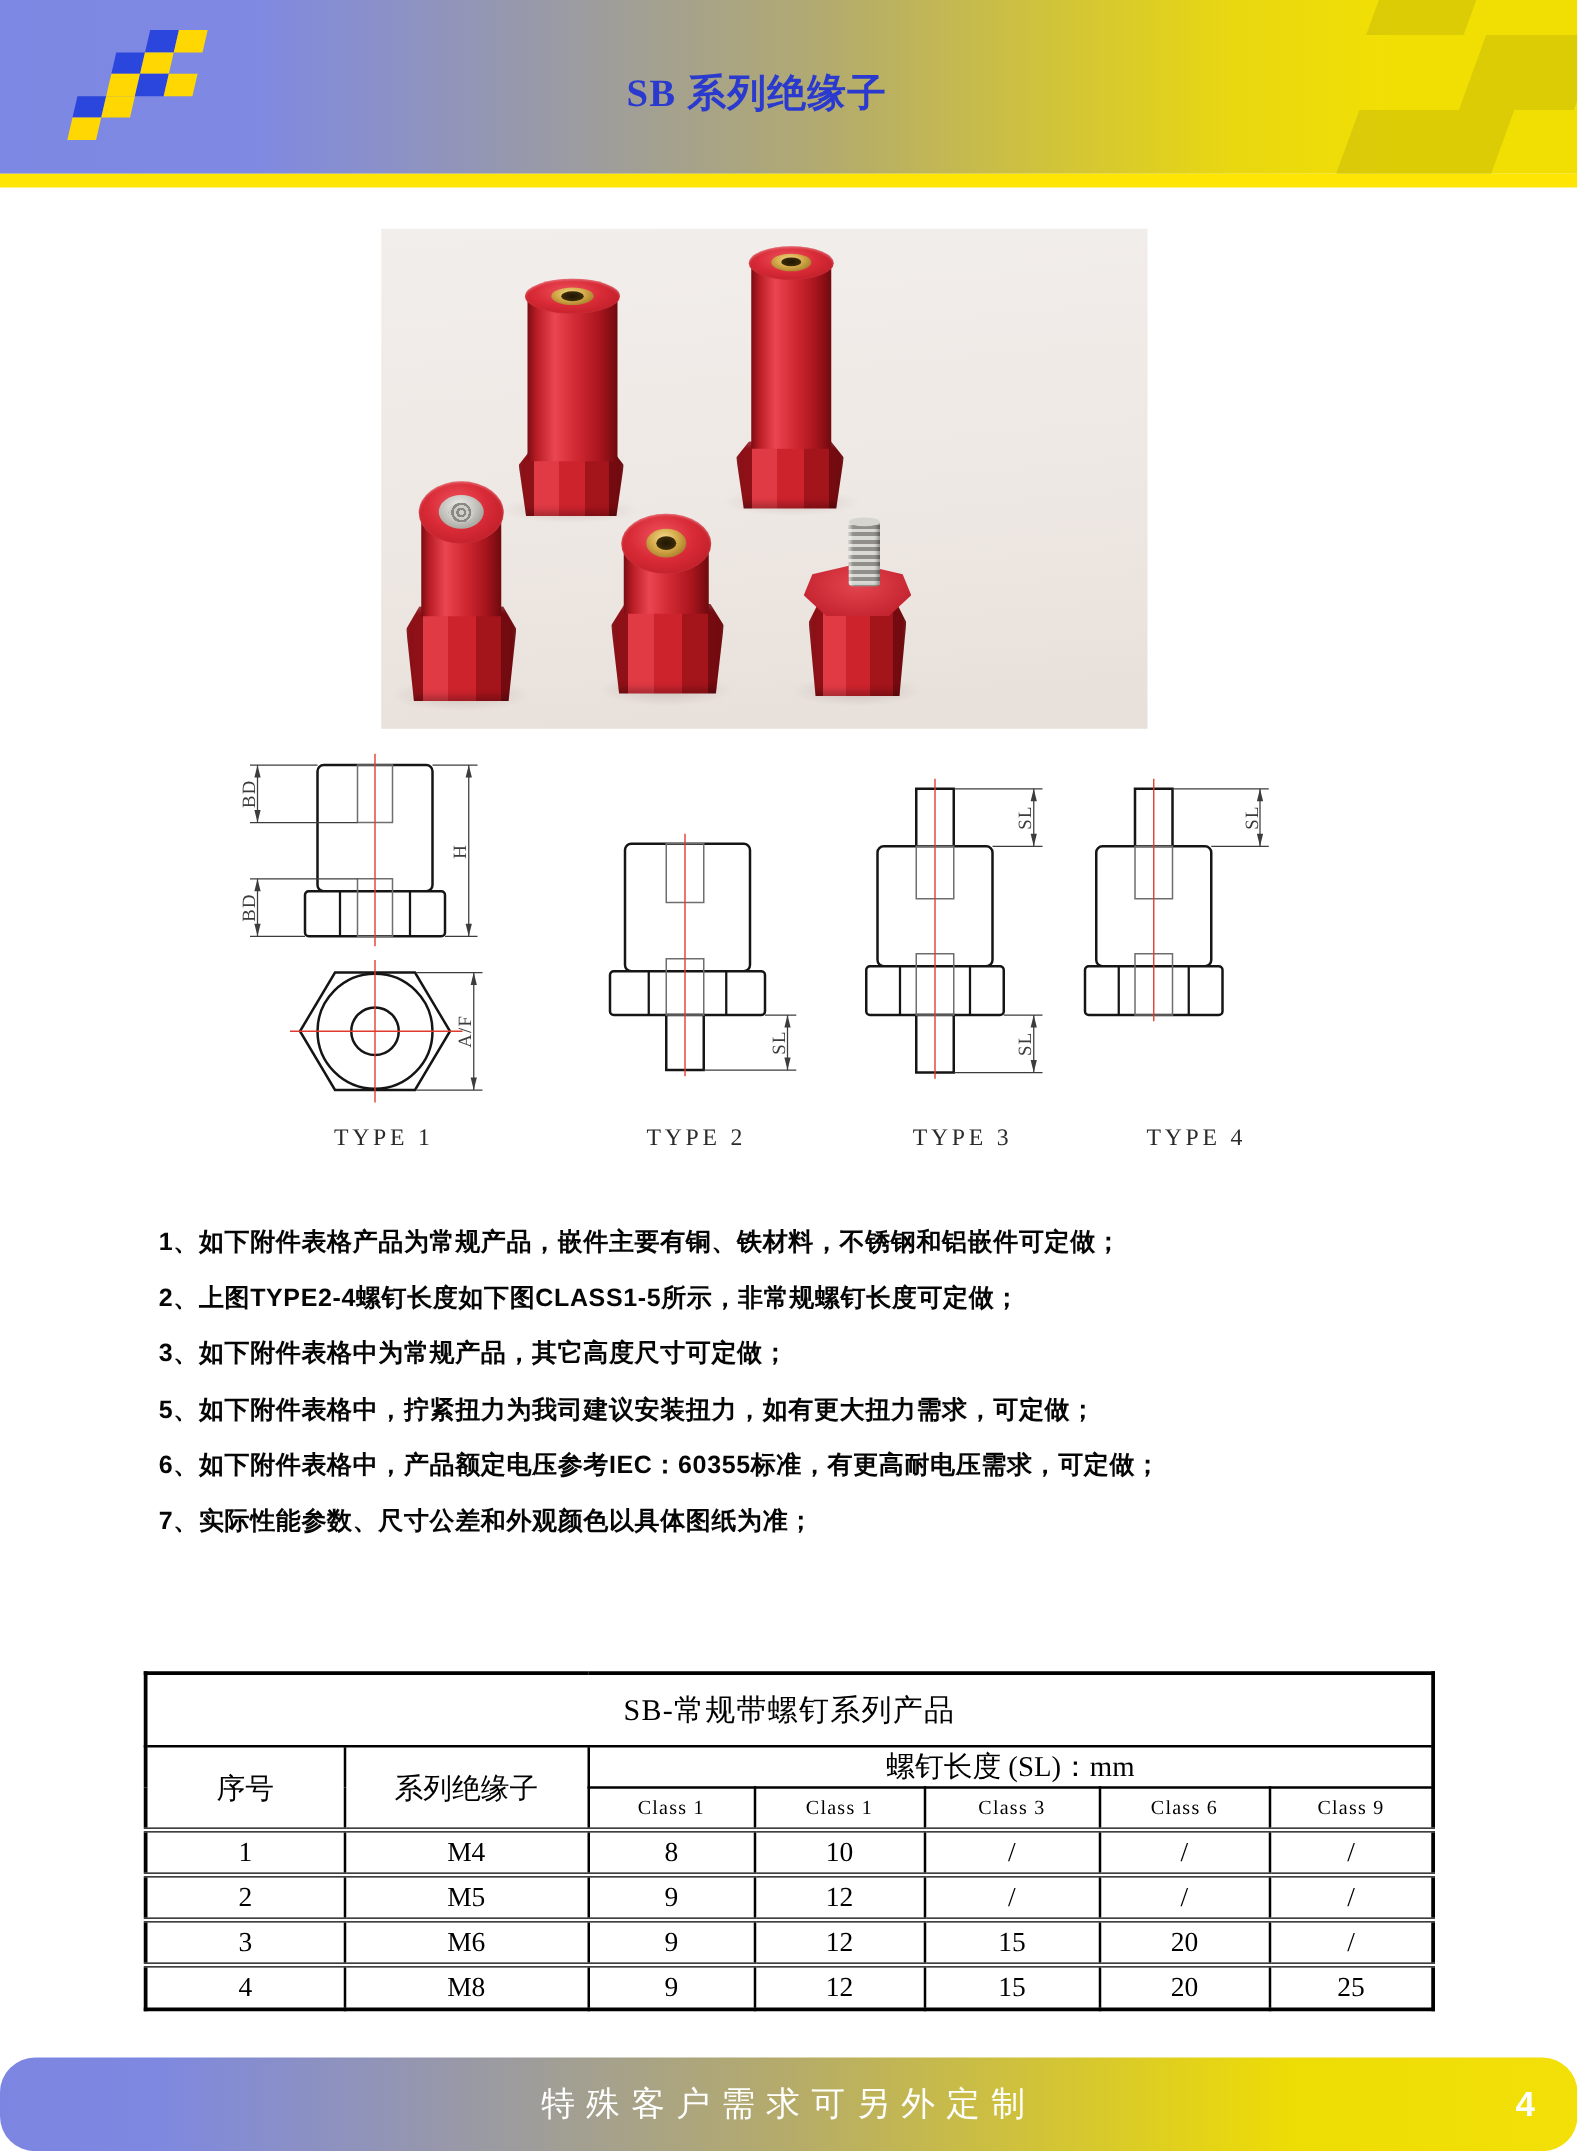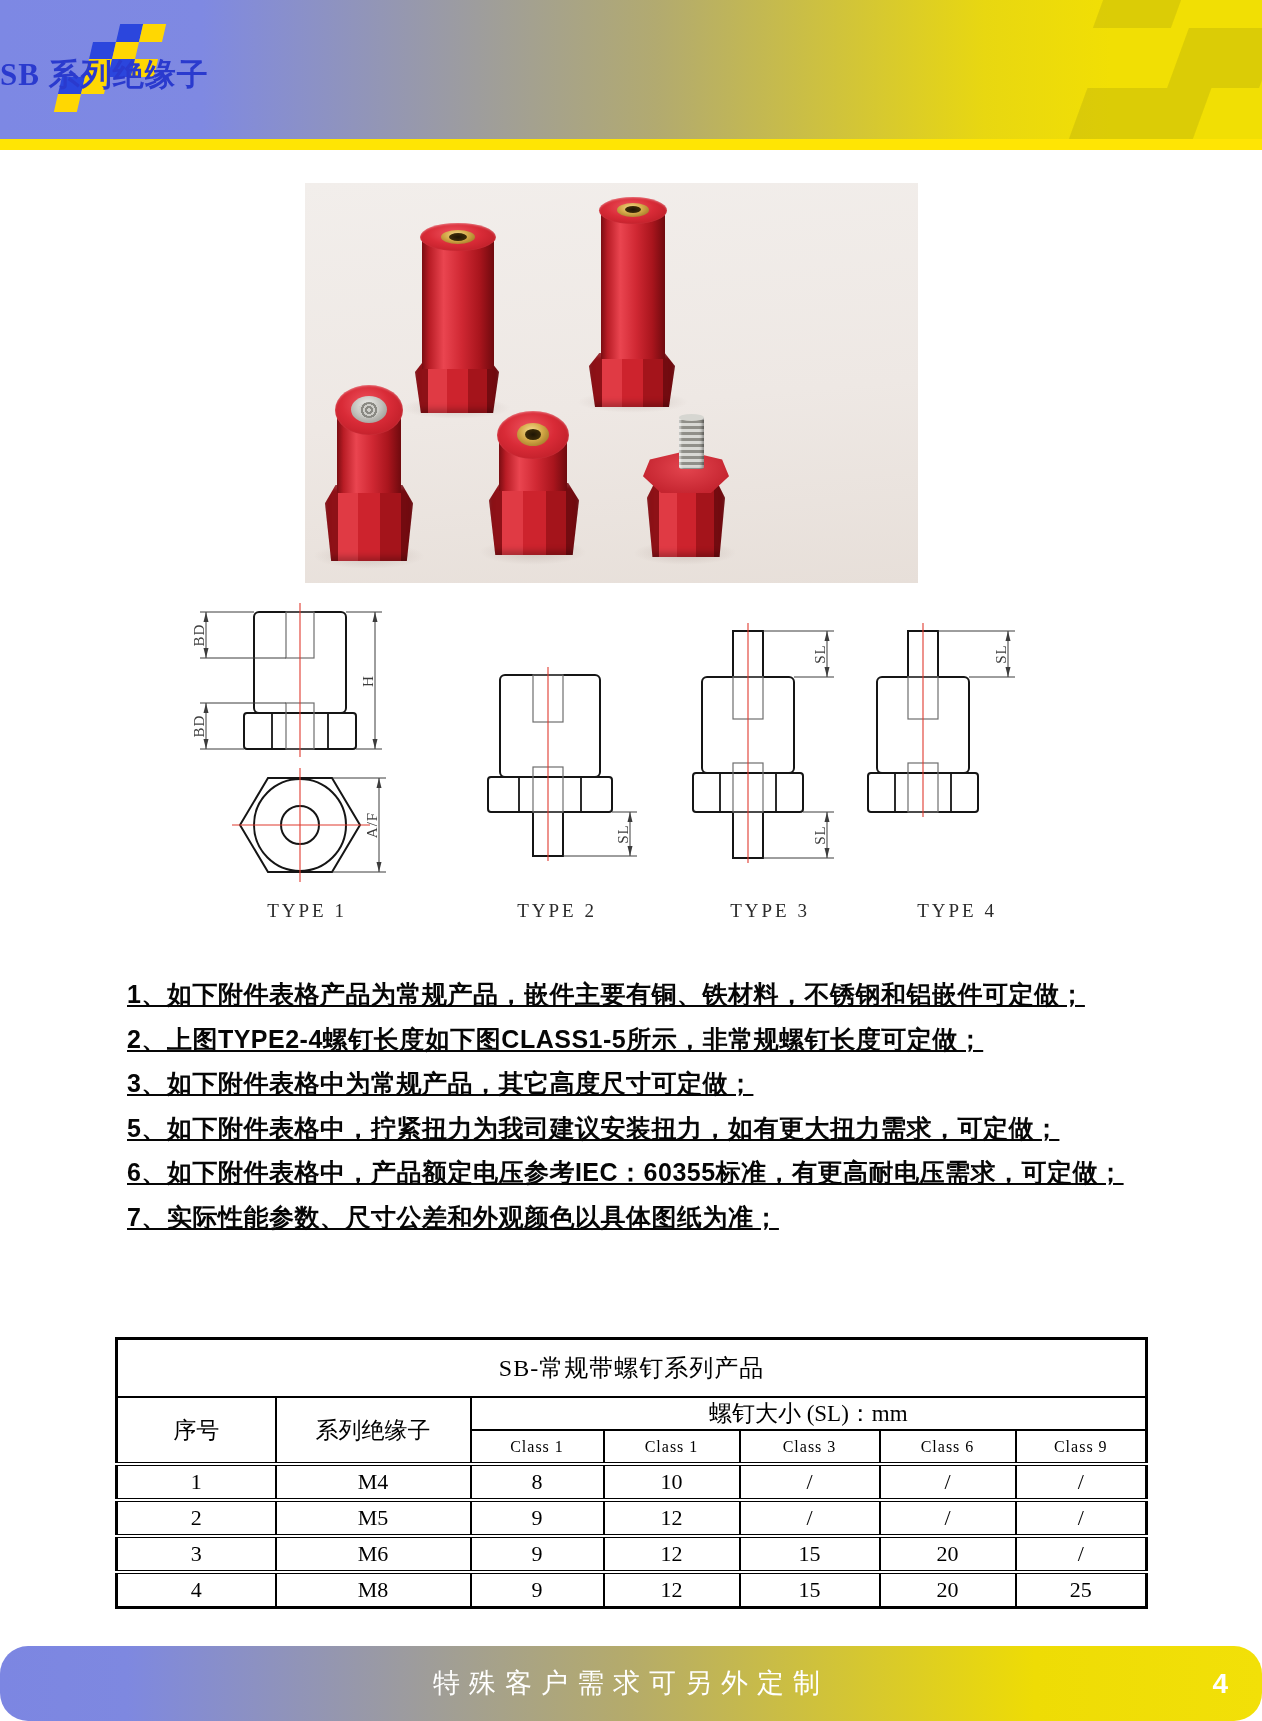--- a/index.html
+++ b/index.html
@@ -10,21 +10,21 @@
   .hdr{position:absolute;left:0;top:0;width:1262px;height:139px;
        background:linear-gradient(90deg,#7d88e4 0%,#7f89e2 16%,#b2aa70 52%,#e8d711 78%,#f1df04 88%,#f1df04 100%);}
   .hdr-strip{position:absolute;left:0;top:139px;width:1262px;height:11px;background:#ffe504;}
   .pd{position:absolute;background:rgba(80,80,20,.13);transform:skewX(-20deg);}
   .pd1{left:1098px;top:0;width:78px;height:28px;}
   .pd2{left:1178px;top:28px;width:92px;height:60px;}
   .pd3{left:1078px;top:88px;width:124px;height:52px;}
   .logo{position:absolute;left:64px;top:24px;width:92px;height:88px;transform:skewX(-13deg);}
   .logo i{position:absolute;width:23px;height:17.6px;display:block;}
   .logo .b{background:#2b46dd;} .logo .y{background:#ffd702;}
-  .title{position:absolute;left:0;top:54px;width:1211px;margin:0;text-align:left;
+  .title{position:absolute;left:0;top:54px;width:1211px;margin:0;text-align:center;
          font-family:"Liberation Serif","DejaVu Serif",serif;font-size:31px;font-weight:bold;
          color:#2a3ace;letter-spacing:1px;}
 
   
   .photo{position:absolute;left:305px;top:183px;width:613px;height:400px;overflow:hidden;
          background:linear-gradient(175deg,#f2eeeb,#eee8e4 55%,#e7dfd9);}
   .photo div{position:absolute;}
   .sh{background:radial-gradient(ellipse at center,rgba(90,60,50,.18),rgba(90,60,50,0) 70%);border-radius:50%;}
   .cyl{background:linear-gradient(90deg,#7a0d12 0%,#b81c25 10%,#ea4550 30%,#d02833 55%,#a9151d 80%,#6f0a0e 100%);}
   .cap{border-radius:50%;background:radial-gradient(ellipse at 45% 38%,#ef5560 0%,#d92b37 45%,#bb1d27 85%);
@@ -49,22 +49,22 @@
   .tv .in{fill:none;stroke:#6e6e6e;stroke-width:1.2;}
   .tv .dm{stroke:#3c3c3c;stroke-width:1;}
   .tv .ar{fill:#3c3c3c;stroke:none;}
   .tv .cl{stroke:#e03a2f;stroke-width:1.1;}
   .tv text{font-family:"Liberation Serif","DejaVu Serif",serif;font-size:15px;fill:#3c3c3c;letter-spacing:1px;}
   .type-label{position:absolute;width:140px;top:900px;text-align:center;
         font-family:"Liberation Serif","DejaVu Serif",serif;font-size:19px;letter-spacing:3px;color:#2b2b2b;}
 
   
   .notes{position:absolute;left:127px;top:972px;width:1080px;}
-  .notes .n{height:44.6px;line-height:44.6px;font-size:25px;font-weight:600;color:#060606;
-        letter-spacing:.5px;white-space:nowrap;text-decoration:underline;}
+  .notes .n{height:44.6px;line-height:44.6px;font-size:20px;font-weight:600;color:#060606;
+        letter-spacing:.5px;white-space:nowrap;}
 
   
   .spec{position:absolute;left:115px;top:1337px;width:1030px;border-collapse:collapse;table-layout:fixed;
         font-family:"Liberation Serif","DejaVu Serif",serif;color:#000;border:3px solid #000;}
   .spec td{border:2px solid #000;text-align:center;vertical-align:middle;padding:0;overflow:hidden;}
   .spec tr.t-title td{font-size:24px;height:56px;letter-spacing:1px;}
   .spec tr.t-h1 td{height:31px;font-size:23px;}
   .spec tr.t-h2 td{height:31px;font-size:16px;letter-spacing:1px;}
   .spec tr.t-data td{height:32px;font-size:22px;border-top:4px double #000;}
 
@@ -273,21 +273,21 @@
         <col style="width:136px">
         <col style="width:131px">
     </colgroup>
     <tbody>
         <tr class="t-title">
       <td colspan="7">SB-常规带螺钉系列产品</td>
     </tr>
     <tr class="t-h1">
       <td rowspan="2">序号</td>
       <td rowspan="2">系列绝缘子</td>
-      <td colspan="5">螺钉大小 (SL)：mm</td>
+      <td colspan="5">螺钉长度 (SL)：mm</td>
     </tr>
     <tr class="t-h2">
       <td>Class 1</td>
       <td>Class 1</td>
       <td>Class 3</td>
       <td>Class 6</td>
       <td>Class 9</td>
     </tr>
     <tr class="t-data">
       <td>1</td>

